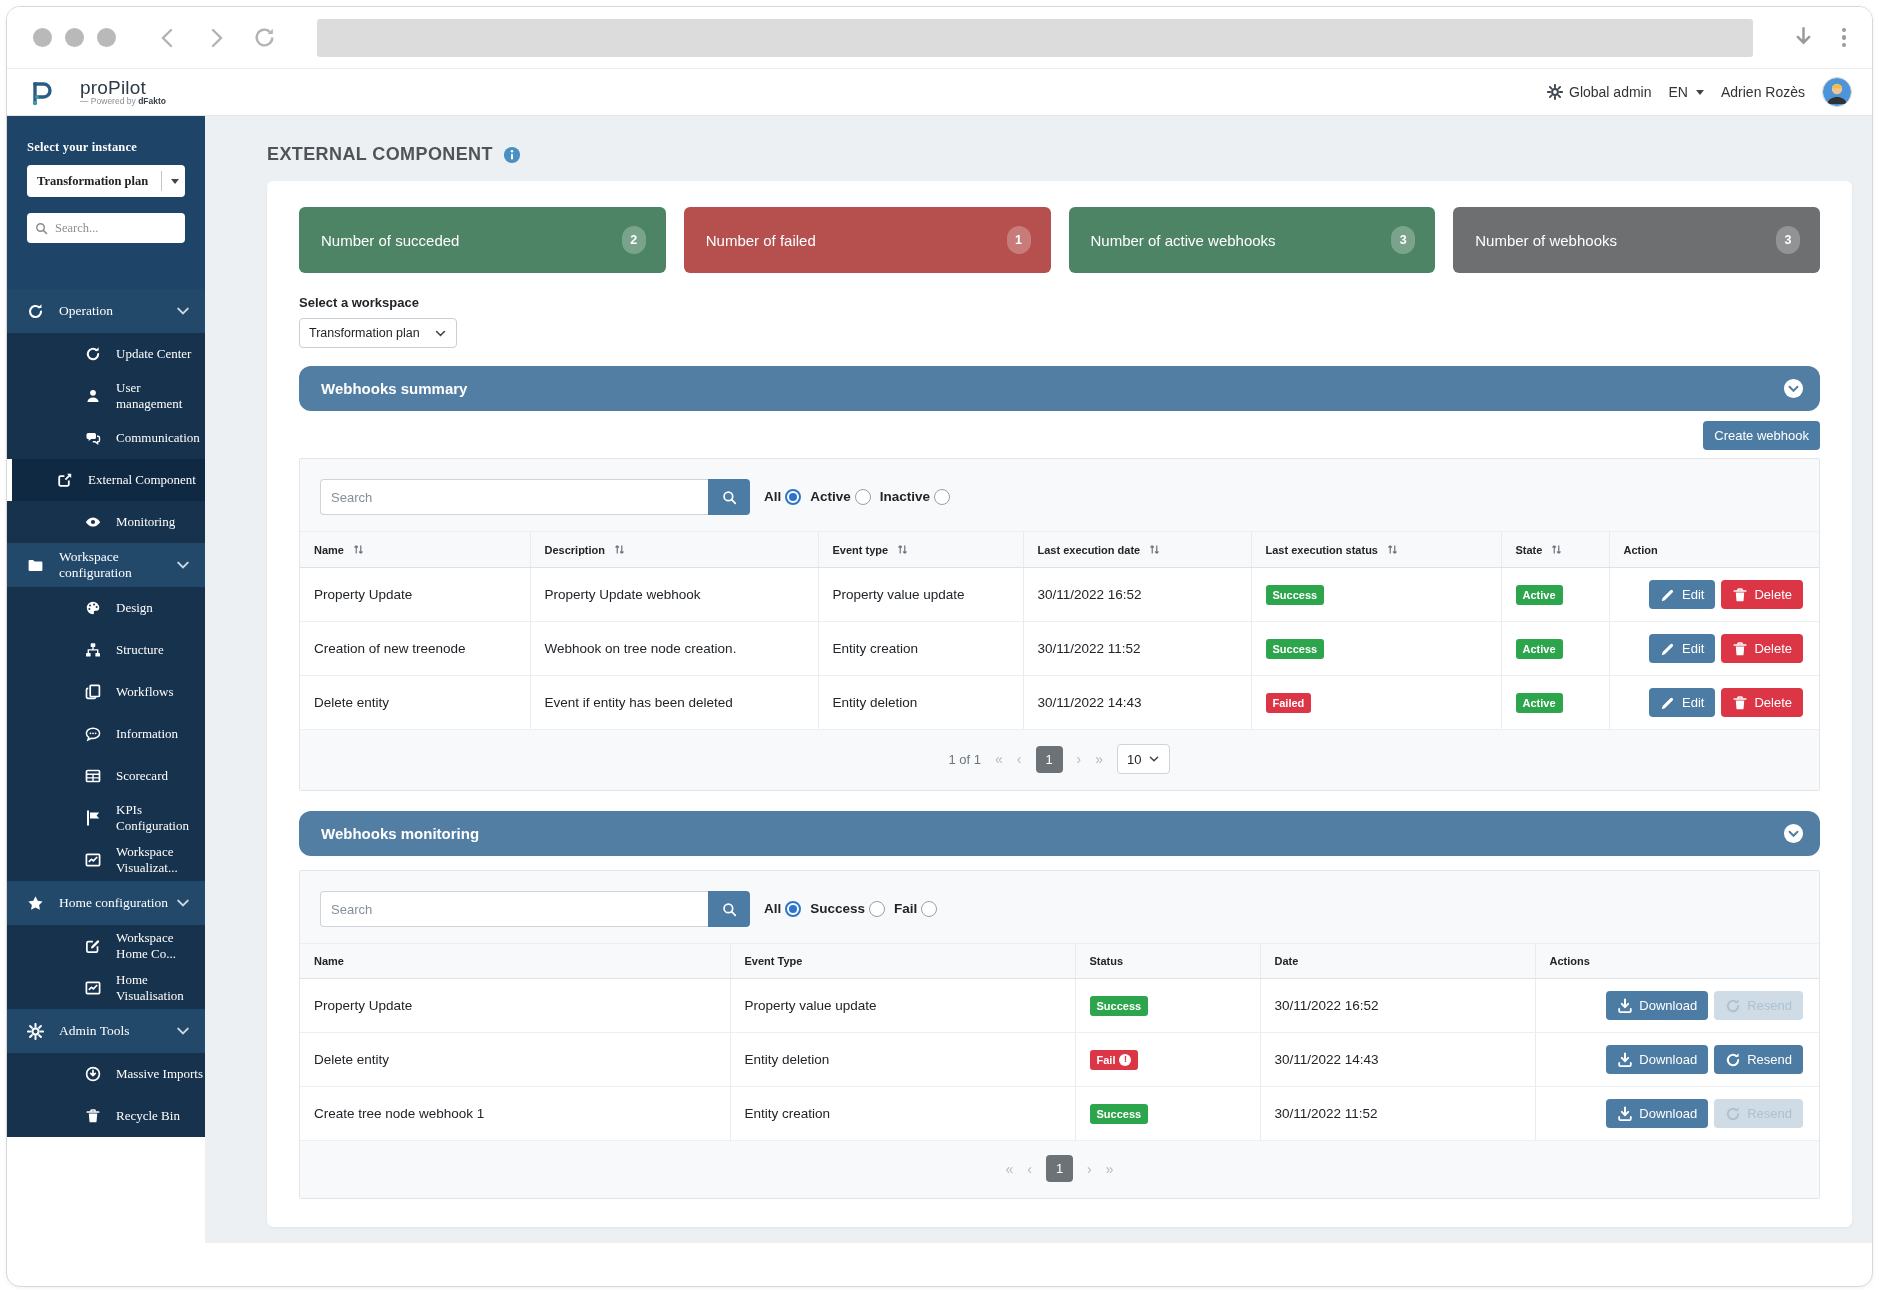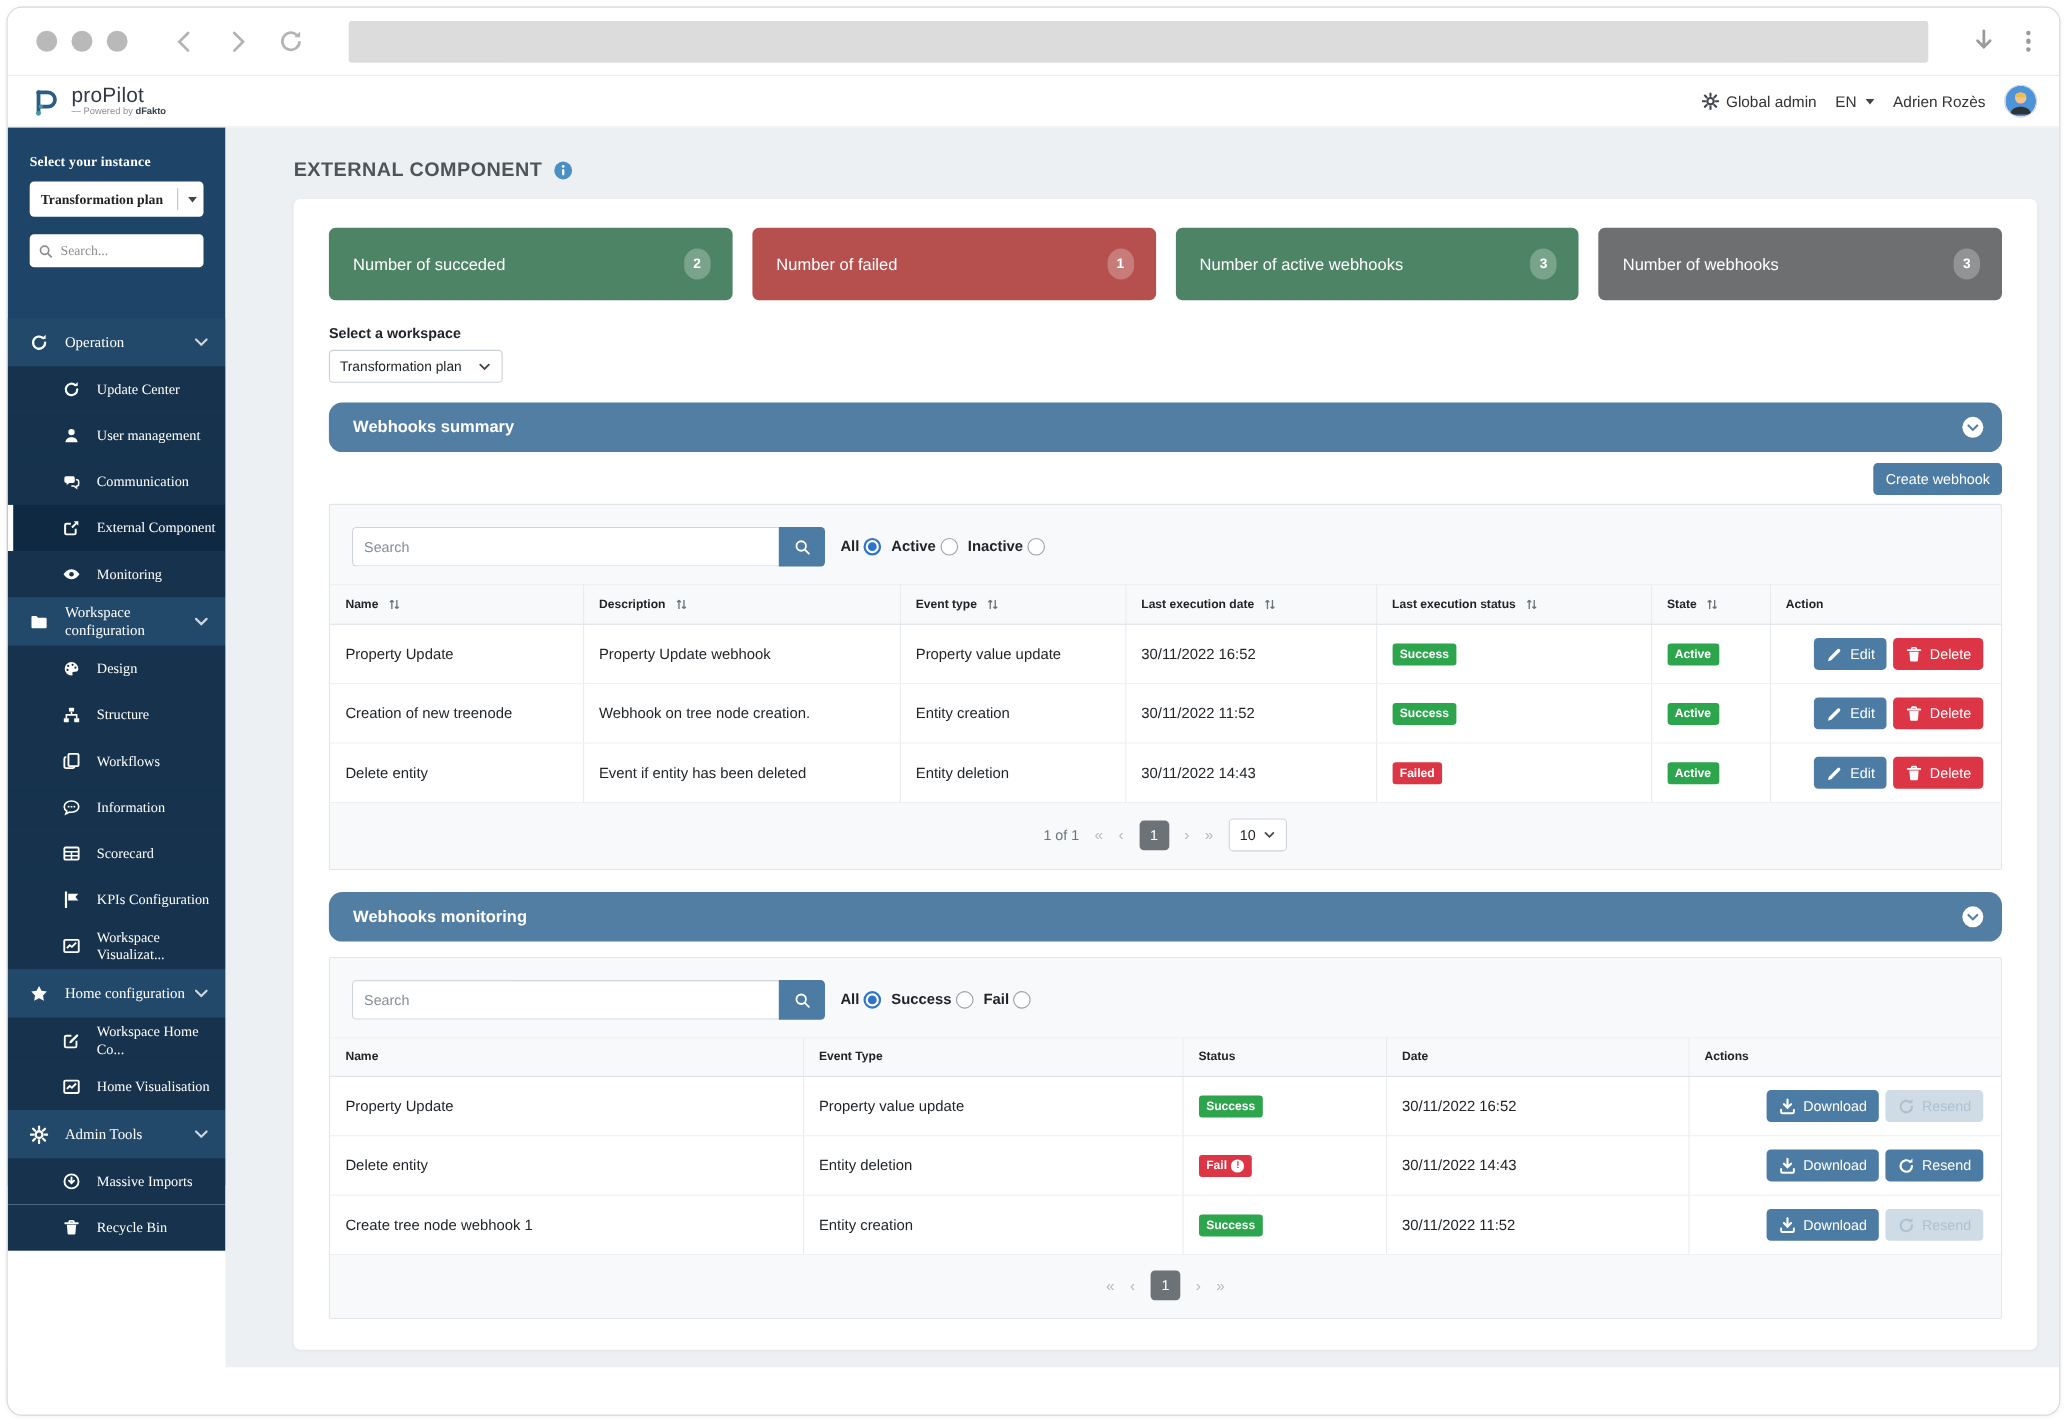--- a/index.html
+++ b/index.html
@@ -19,21 +19,21 @@
   .dots{display:flex;gap:13px;margin-right:40px;}
   .dot{width:19px;height:19px;border-radius:50%;background:#b9b9b9;}
   .navic{color:#b3b3b3;margin-right:24px;display:flex;align-items:center;}
   .addr{flex:1;height:38px;background:#dcdcdc;border-radius:3px;margin:0 38px 0 16px;}
   .chrome-right{display:flex;align-items:center;gap:26px;color:#9a9a9a;}
   .kebab{display:flex;flex-direction:column;gap:3px;}
   .kebab i{width:4.5px;height:4.5px;border-radius:50%;background:#9a9a9a;}
 
   
   .apphead{height:47px;display:flex;align-items:center;justify-content:space-between;padding:0 20px 0 18px;border-bottom:1px solid #e7e7e7;background:#fff;}
-  .brand{display:flex;align-items:center;gap:8px;}
+  .brand{display:flex;align-items:center;gap:23px;}
   .brand-txt .bt1{font-size:19px;color:#2e3a46;font-weight:500;letter-spacing:.2px;line-height:18px;}
   .brand-txt .bt2{font-size:8.5px;color:#8a8f94;line-height:9px;}
   .brand-txt .bt2 b{color:#33404c;}
   .apphead-right{display:flex;align-items:center;gap:17px;font-size:14px;color:#333;}
   .hitem{display:flex;align-items:center;gap:6px;cursor:default;}
   .caret{width:0;height:0;border-left:4px solid transparent;border-right:4px solid transparent;border-top:5px solid #444;display:inline-block;margin-left:2px;}
   .avatar{width:30px;height:30px;border-radius:50%;overflow:hidden;border:1px solid #d2d2d2;}
 
   
   .app-body{display:flex;align-items:flex-start;background:#fff;}
@@ -47,21 +47,21 @@
   .sb-select .val{flex:1;font-size:12.5px;font-weight:bold;padding-left:10px;}
   .sb-select .dd{width:24px;height:20px;border-left:1px solid #c4c4c4;display:flex;align-items:center;justify-content:center;color:#333;}
   .sb-search{margin-top:16px;height:30px;background:#fff;border-radius:4px;display:flex;align-items:center;padding:0 8px;}
   .sb-search svg{color:#8a8a8a;flex:none;}
   .sb-search input{border:0;outline:0;background:transparent;flex:1;font-size:12.5px;margin-left:7px;font-family:inherit;color:#333;}
   .sb-search input::placeholder{color:#8e8e8e;}
   .sb-menu{margin-top:46px;}
   .s-section{height:44px;display:flex;align-items:center;padding:0 14px 0 20px;background:var(--sidebar-section-bg);font-size:13.5px;cursor:pointer;}
   .s-section .lbl{margin-left:15px;flex:1;}
   .s-section .chev{color:#cdd7e0;}
-  .s-item{height:42px;display:flex;align-items:center;padding-left:50px;background:var(--sidebar-sub-bg);font-size:13px;cursor:pointer;}
+  .s-item{height:42px;display:flex;align-items:center;padding-left:78px;background:var(--sidebar-sub-bg);font-size:13px;cursor:pointer;}
   .s-item .lbl{margin-left:15px;}
   .s-item.active{background:var(--sidebar-active-bg);border-left:5px solid #fff;padding-left:45px;}
   .sb-fill{flex:1;background:var(--sidebar-sub-bg);}
   .sb-foot{height:18px;background:#122941;}
   .ic{width:16px;height:16px;flex:none;}
   .ic17{width:17px;height:17px;flex:none;}
 
   
   .page-title-row{display:flex;align-items:center;gap:10px;}
   .page-title{font-size:18px;font-weight:bold;color:#4f5458;letter-spacing:.4px;}

